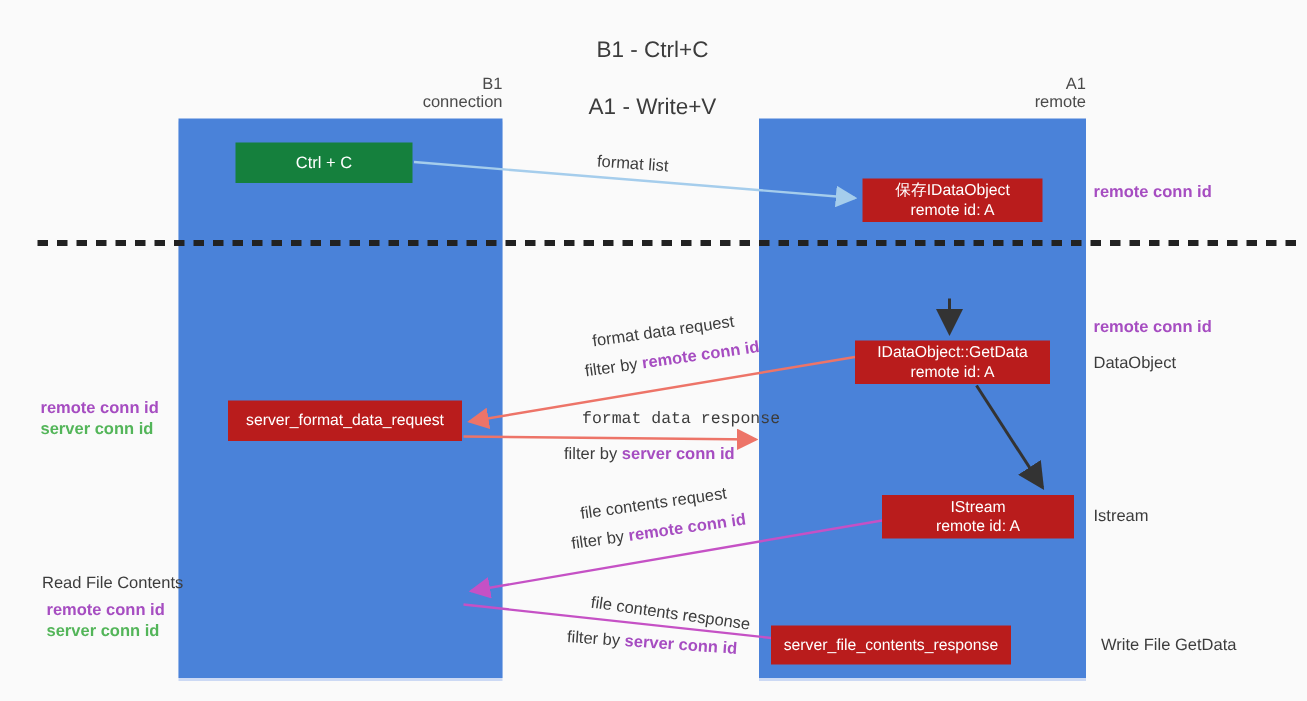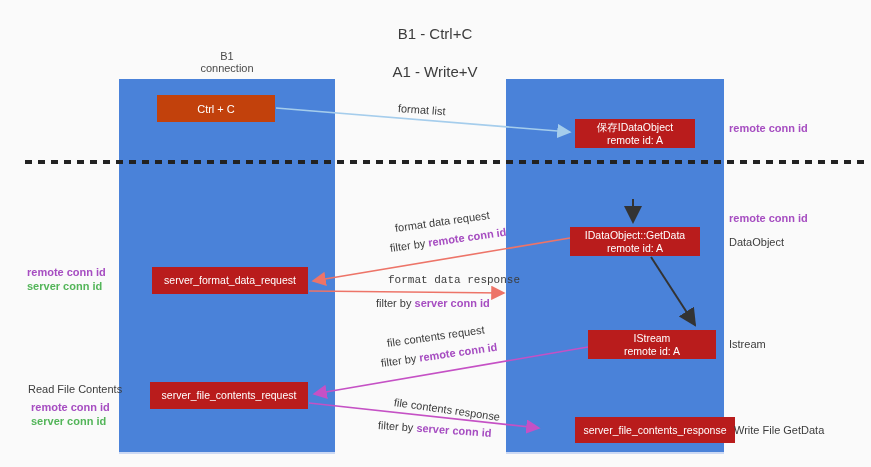--- a/index.html
+++ b/index.html
@@ -1,24 +1,24 @@
 <!DOCTYPE html>
 <html><head>
 <meta charset="utf-8">
 <style>
   html,body{margin:0;padding:0;}
   body{font-family:"Liberation Sans", sans-serif; background:#fafafa;}
   #stage{position:relative;width:871px;height:467px;background:#fafafa;overflow:hidden;}
   .abs{position:absolute;}
   .lane{background:#4a82d9;box-shadow:0 2px 0 #ccd9f4;}
-  .lane-header{text-align:center;font-size:11px;line-height:12px;color:#4a4a4a;}
+  .lane-header{text-align:right;font-size:11px;line-height:12px;color:#4a4a4a;}
   .title{font-size:15px;line-height:19px;color:#3c3c3c;text-align:center;white-space:pre-line;}
   .box{display:flex;flex-direction:column;align-items:center;justify-content:center;
        color:#ffffff;text-align:center;box-sizing:border-box;}
-  .box.green{background:#c2410c;font-size:11px;}
+  .box.green{background:#15803d;font-size:11px;}
   .box.orange{background:#b91c1c;font-size:10.5px;line-height:13px;}
   .box .l1,.box .l2{display:block;}
   .note{font-size:11px;color:#3c3c3c;white-space:nowrap;}
   .purple{color:#a64dc1;font-weight:bold;font-size:11px;white-space:nowrap;}
   .greenid{color:#53b559;font-weight:bold;font-size:11px;white-space:nowrap;}
   .arrow-label{font-size:11px;color:#3c3c3c;white-space:nowrap;transform-origin:left center;}
   .filter-label{font-size:11px;color:#3c3c3c;white-space:nowrap;transform-origin:left center;}
   .filter-label .fid{color:#a64dc1;font-weight:bold;}
   svg{position:absolute;left:0;top:0;}
 </style>
@@ -57,43 +57,44 @@
 
   <div class="abs title" style="left:330px;top:5px;width:210px;">
     <div>B1 - Ctrl+C</div>
     <div>A1 - Write+V</div>
   </div>
 
   <div class="abs lane-header" style="left:119px;top:50px;width:216px;">
     <div>B1</div>
     <div>connection</div>
   </div>
+  <div class="abs lane-header" style="left:506px;top:50px;width:218px;">
+    <div>A1</div>
+    <div>remote</div>
+  </div>
 
   <div class="abs box green" style="left:157px;top:95px;width:118px;height:27px;">
     <span>Ctrl + C</span>
   </div>
   <div class="abs box orange" style="left:575px;top:119px;width:120px;height:29px;">
     <span class="l1">保存IDataObject</span>
     <span class="l2">remote id: A</span>
   </div>
   <div class="abs box orange" style="left:570px;top:227px;width:130px;height:29px;">
     <span class="l1">IDataObject::GetData</span>
     <span class="l2">remote id: A</span>
   </div>
   <div class="abs box orange" style="left:152px;top:267px;width:156px;height:27px;align-items:center;">
     <span>server_format_data_request</span>
   </div>
   <div class="abs box orange" style="left:588px;top:330px;width:128px;height:29px;">
     <span class="l1">IStream</span>
     <span class="l2">remote id: A</span>
   </div>
-  <div class="abs box orange" style="left:150px;top:382px;width:158px;height:27px;">
-    <span>server_file_contents_request</span>
-  </div>
-  <div class="abs box orange" style="left:575px;top:417px;width:160px;height:26px;">
+  <div class="abs box orange" style="left:514px;top:417px;width:160px;height:26px;">
     <span>server_file_contents_response</span>
   </div>
 
   <div class="abs purple" style="left:729px;top:122px;">remote conn id</div>
   <div class="abs purple" style="left:729px;top:212px;">remote conn id</div>
   <div class="abs note" style="left:729px;top:236px;">DataObject</div>
   <div class="abs note" style="left:729px;top:338px;">Istream</div>
   <div class="abs note" style="left:734px;top:424px;">Write File GetData</div>
 
   <div class="abs" style="left:27px;top:265px;line-height:14px;">

